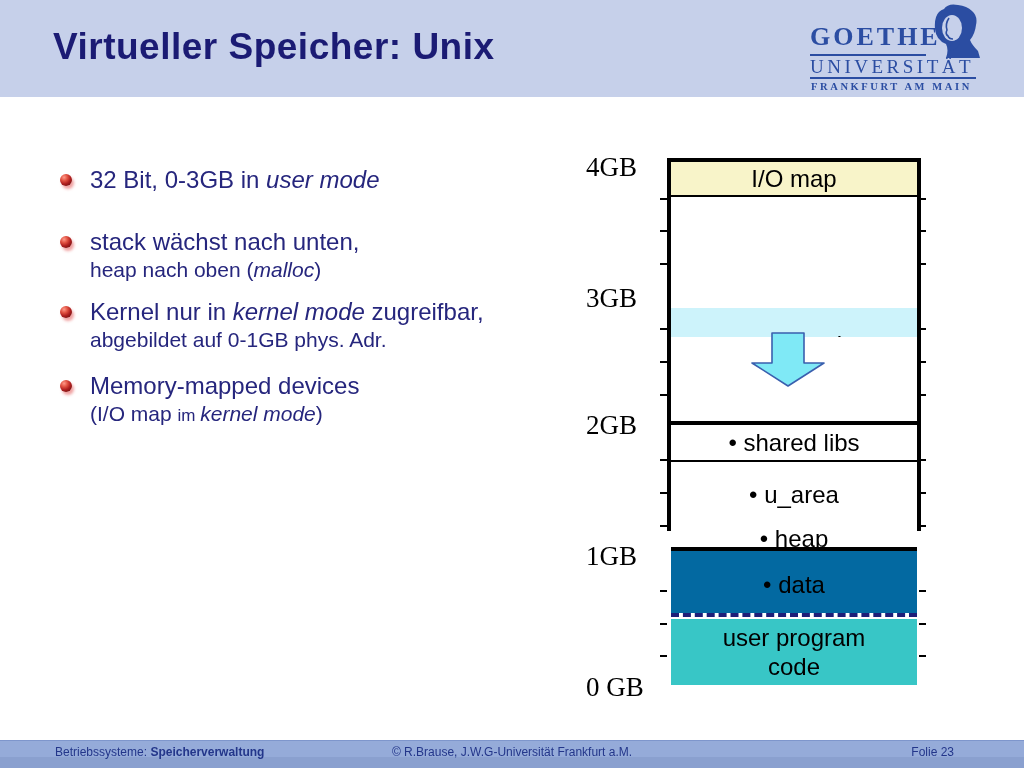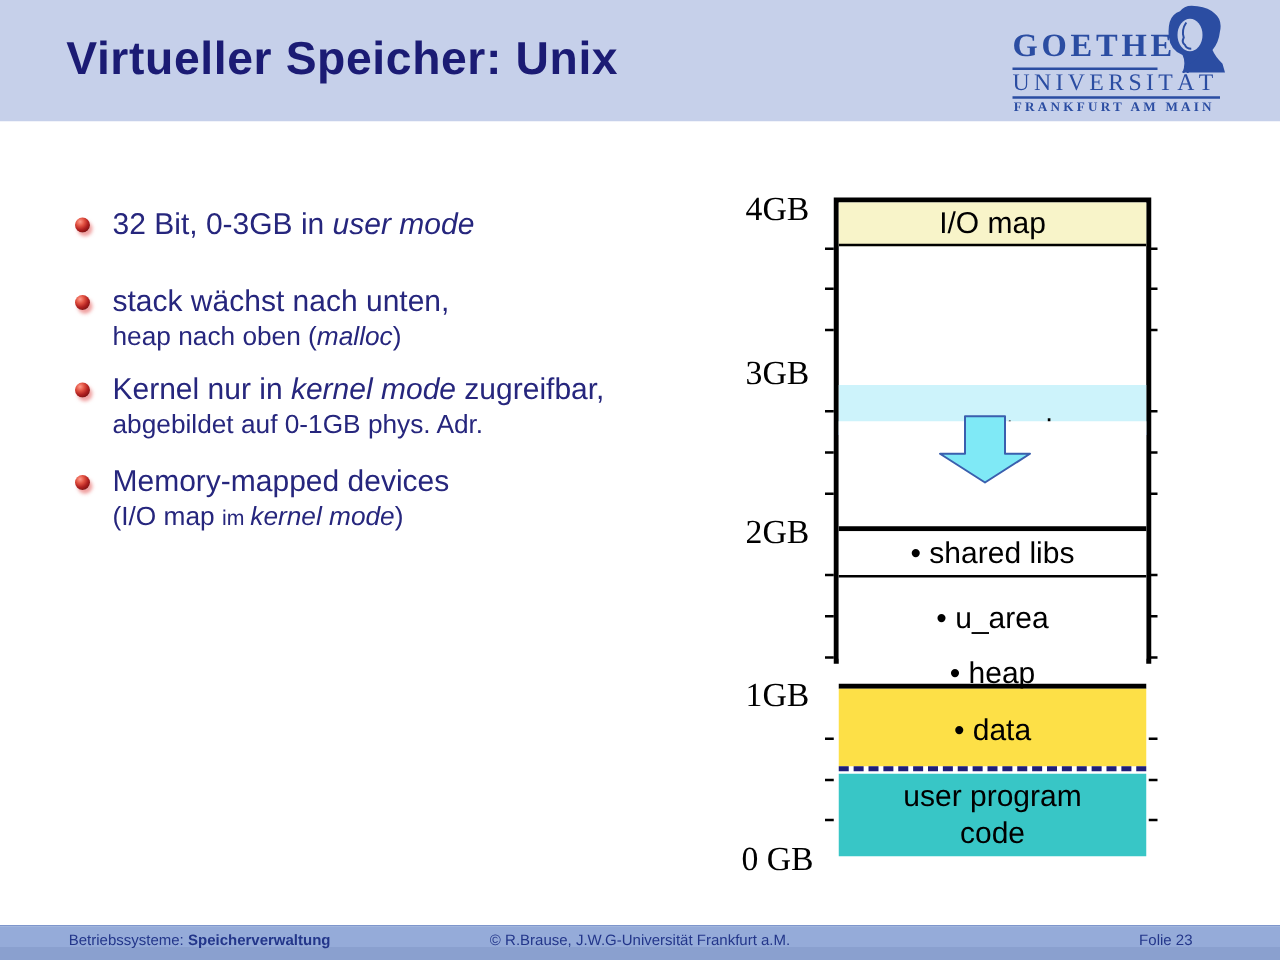--- a/index.html
+++ b/index.html
@@ -34,40 +34,40 @@
   .sphere{width:12px;height:12px;border-radius:50%;margin-top:8px;margin-right:18px;flex:none;
     background:radial-gradient(circle at 34% 28%, #ff9a8a 0%, #e05040 30%, var(--bullet-red) 55%, #5e0808 95%);
     box-shadow:2px 3px 3px rgba(235,130,130,.75)}
   .btext{color:var(--body-text);font-size:24px;line-height:28px}
   .btext .bline2{font-size:21px;line-height:27px}
   .btext .it{font-style:italic}
   .btext .s1{font-size:21px}
   .btext .s2{font-size:17px}
 
   
-  .gb{position:absolute;left:586px;width:72px;text-align:center;color:#000;
+  .gb{position:absolute;left:586px;width:72px;text-align:left;color:#000;
     font-family:"Liberation Serif",serif;font-size:27px;line-height:30px}
   .gb4{top:152px}.gb3{top:283px}.gb2{top:410px}.gb1{top:541px}.gb0{top:672px}
 
   
   .diagram{position:absolute;left:667px;top:158px;width:254px;height:373px;
     border:4px solid #000;background:#fff}
   .region{position:absolute;left:0;width:246px;display:flex;align-items:center;justify-content:center;
     font-size:24px;color:#000}
   .r-io{top:0;height:35px;background:var(--region-yellow);border-bottom:2px solid #000}
   .r-kernel{top:35px;height:100px;background:var(--region-yellow);border-bottom:4px solid #000;
     font-size:34px;font-style:italic}
   .r-stack{top:146px;height:40px;background:var(--region-cyan);border-bottom:2px solid var(--arrow-border);
     align-items:flex-start;padding-top:23px}
   .r-gap{top:175px;height:88px;background:#fff;border-bottom:4px solid #000}
   .r-libs{top:263px;height:37px;background:#fff;border-bottom:2px solid #000}
   .r-uheap{top:300px;height:89px;background:#fff;border-bottom:4px solid #000}
   .r-uheap .lbl{position:absolute;left:0;width:246px;text-align:center}
   .lbl-uarea{top:19px}.lbl-heap{top:63px}
-  .r-data{top:389px;height:62px;background:#fde047;padding-top:6px}
+  .r-data{top:389px;height:62px;background:#0369a1;padding-top:6px}
   .r-dash{top:451px;height:6px;border-top:4px dashed var(--dash-navy)}
   .r-code{top:457px;height:66px;background:var(--region-teal);text-align:center;line-height:29px}
   .r-code span{display:inline-block;max-width:180px}
   .arrow{position:absolute;left:80px;top:170px}
   .tick{position:absolute;width:7px;height:2px;background:#000}
 
   
   .footer{position:absolute;left:0;bottom:0;width:1024px;height:28px;
     background:linear-gradient(var(--footer-bg) 0 60%, #8aa0cf 60% 100%);
     border-top:1px solid #7e96cc;font-size:12px;color:var(--footer-text)}

